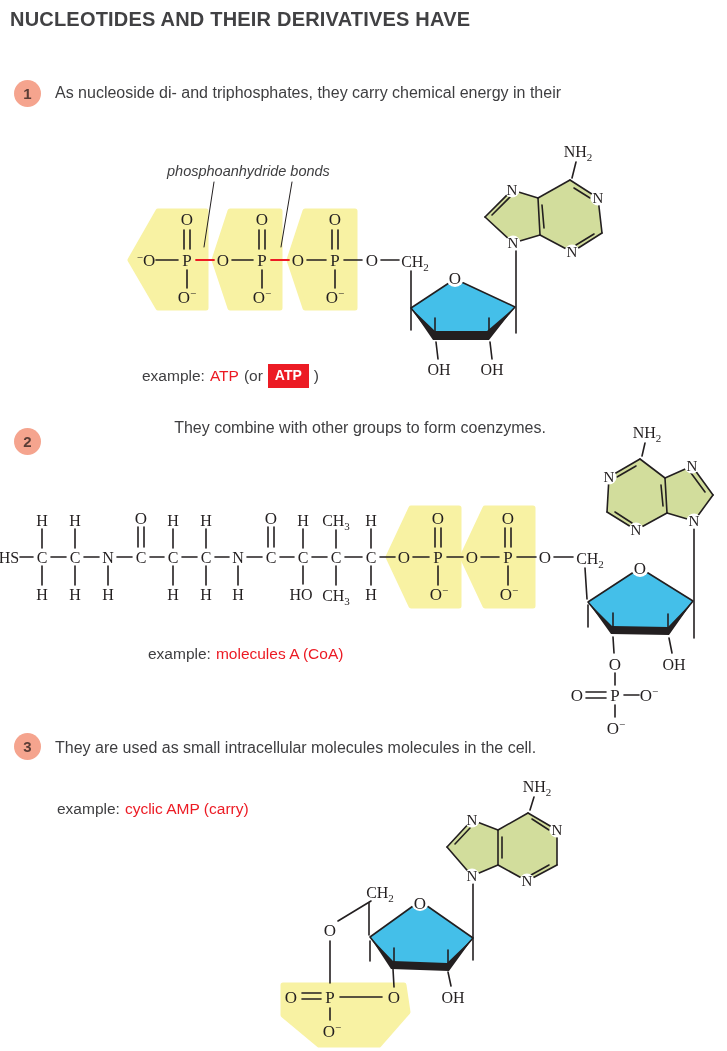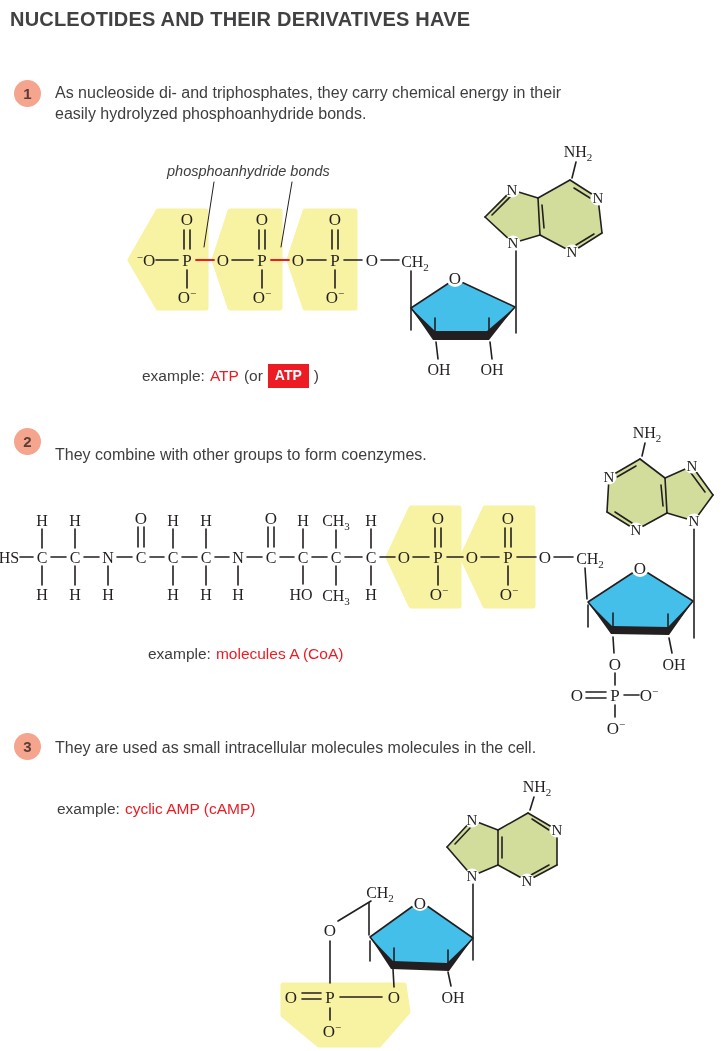--- a/index.html
+++ b/index.html
@@ -25,55 +25,54 @@
 
   <div class="title">
     <span>NUCLEOTIDES AND THEIR DERIVATIVES HAVE</span><br>
   </div>
 
   <div class="num-circle" style="left:14px;top:80px;">
     <span>1</span>
   </div>
   <div class="sec-text" style="top:82px;width:610px;">
     <span>As nucleoside di- and triphosphates, they carry chemical energy in their</span><br>
-    <span>easily hydrolyzed phosphoanhydride bonds.</span>
   </div>
 
   <div class="anno" style="left:167px;top:163px;">phosphoanhydride bonds</div>
 
   <div class="example" style="left:142px;top:364px;">
     <span>example:</span>
     <span class="ex-name">ATP</span>
     <span>(or</span>
     <span class="atp-badge">ATP</span>
     <span>)</span>
   </div>
 
   <div class="num-circle" style="left:14px;top:428px;">
     <span>2</span>
   </div>
-  <div class="sec-text" style="top:444px;width:610px;">
+  <div class="sec-text" style="top:417px;width:610px;text-align:center;">
     <span>They combine with other groups to form coenzymes.</span>
   </div>
 
   <div class="example" style="left:148px;top:645px;">
     <span>example:</span>
     <span class="ex-name">molecules A (CoA)</span>
   </div>
 
   <div class="num-circle" style="left:14px;top:733px;">
     <span>3</span>
   </div>
   <div class="sec-text" style="top:737px;width:610px;">
     <span>They are used as small intracellular molecules molecules in the cell.</span>
   </div>
 
   <div class="example" style="left:57px;top:800px;">
     <span>example:</span>
-    <span class="ex-name">cyclic AMP (cAMP)</span>
+    <span class="ex-name">cyclic AMP (carry)</span>
   </div>
 
   <svg id="mol" class="mol" width="727" height="1051" viewBox="0 0 727 1051">
       <polygon points="130,260 158,211 206,211 206,308 158,308" fill="#f8f2a3" stroke="#f8f2a3" stroke-width="5" stroke-linejoin="round"></polygon>
       <polygon points="214,260 230,211 280,211 280,308 230,308" fill="#f8f2a3" stroke="#f8f2a3" stroke-width="5" stroke-linejoin="round"></polygon>
       <polygon points="289,260 305,211 355,211 355,308 305,308" fill="#f8f2a3" stroke="#f8f2a3" stroke-width="5" stroke-linejoin="round"></polygon>
       <polygon points="388,557 411,508 459,508 459,606 411,606" fill="#f8f2a3" stroke="#f8f2a3" stroke-width="5" stroke-linejoin="round"></polygon>
       <polygon points="462,557 485,508 533,508 533,606 485,606" fill="#f8f2a3" stroke="#f8f2a3" stroke-width="5" stroke-linejoin="round"></polygon>
       <polygon points="283,985 404,985 408,1012 379,1045 319,1045 283,1015" fill="#f8f2a3" stroke="#f8f2a3" stroke-width="5" stroke-linejoin="round"></polygon>
       <polygon points="455,279 515,307 488,337 433,336 411,308" fill="#44bfe9" stroke="#231f20" stroke-width="1.6" stroke-linejoin="round"></polygon>

